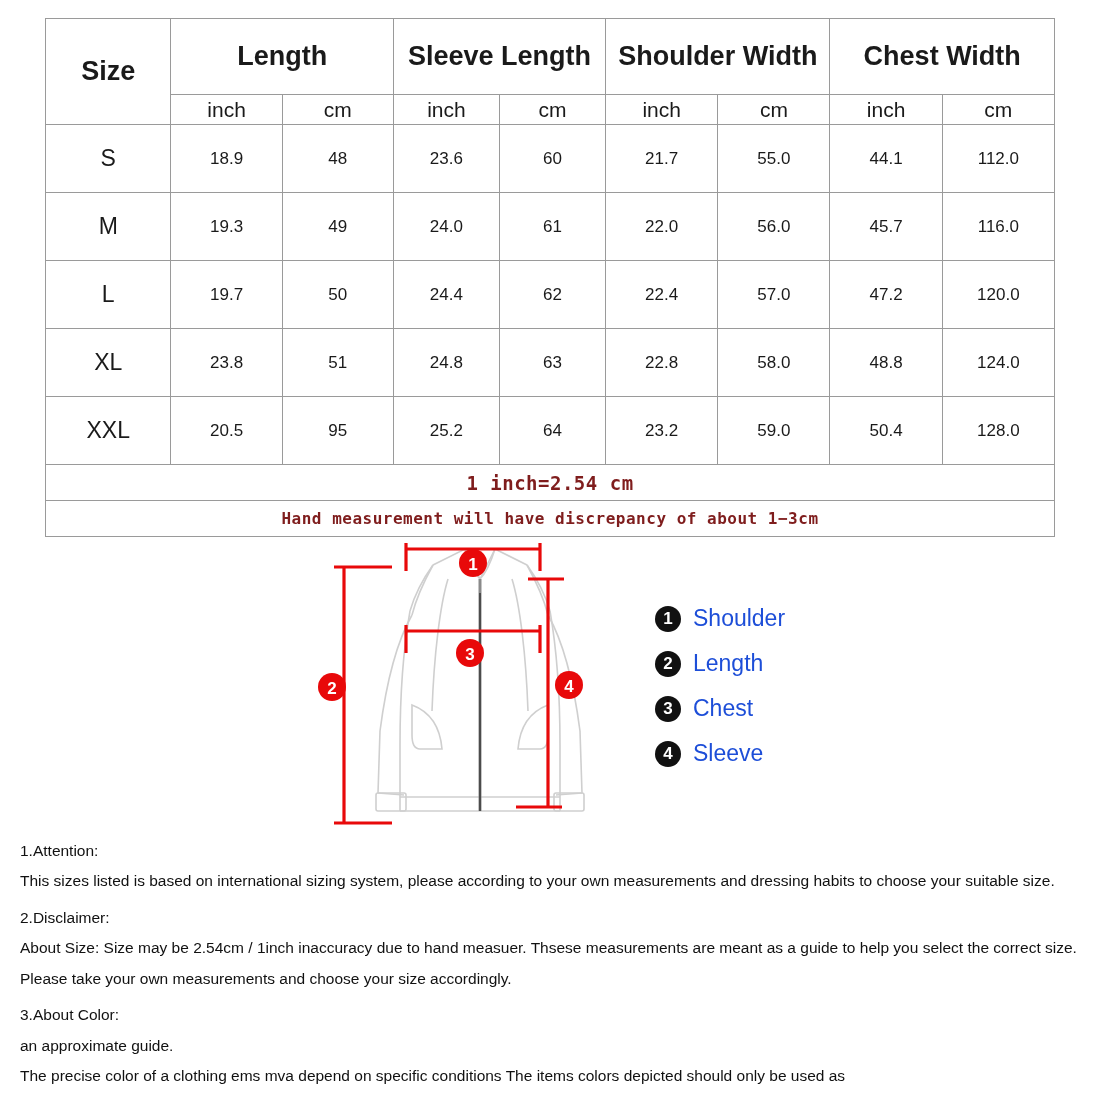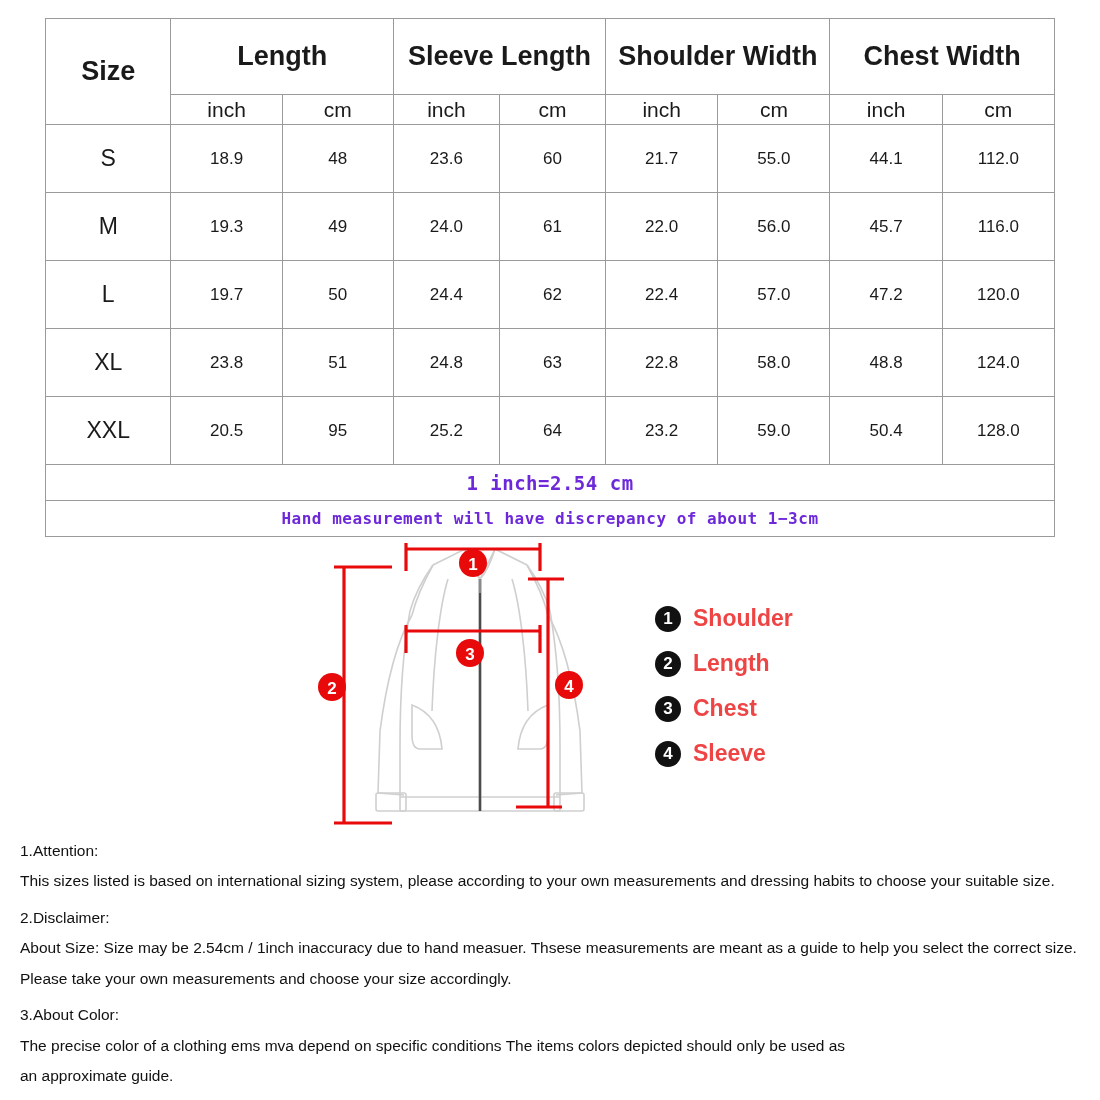--- a/index.html
+++ b/index.html
@@ -49,21 +49,21 @@
     height: 68px;
     font-weight: normal;
   }
   tbody td.size-cell { font-size: 23px; }
   .note-row td {
     height: 36px;
     font-size: 19px;
     font-family: "DejaVu Sans Mono", monospace;
     letter-spacing: 0.5px;
     font-weight: bold;
-    color: #6d28d9;
+    color: #7f1d1d;
   }
   .note-row.note-small td { font-size: 16px; }
 
   
   .diagram {
     position: absolute;
     left: 300px; top: 535px;
     width: 360px; height: 300px;
   }
   .legend {
@@ -82,22 +82,22 @@
     border-radius: 50%;
     background: #111;
     color: #fff;
     font-size: 17px;
     font-weight: bold;
     display: flex; align-items: center; justify-content: center;
     flex: 0 0 auto;
   }
   .legend-label {
     font-size: 23px;
-    font-weight: bold;
-    color: #ef4444;
+    font-weight: normal;
+    color: #1d4ed8;
   }
 
   
   .notes {
     position: absolute;
     left: 12px; top: 832px;
     width: 1080px;
     font-size: 15.5px;
     line-height: 1.45;
     color: #111;
@@ -310,21 +310,21 @@
       <p>1.Attention:</p>
       <p>This sizes listed is based on international sizing system, please according to your own measurements and dressing habits to choose your suitable size.</p>
     </div>
     <div class="note-block">
       <p>2.Disclaimer:</p>
       <p>About Size: Size may be 2.54cm / 1inch inaccuracy due to hand measuer. Thsese measurements are meant as a guide to help you select the correct size.</p>
       <p>Please take your own measurements and choose your size accordingly.</p>
     </div>
     <div class="note-block">
       <p>3.About Color:</p>
+      <p>an approximate guide.</p>
       <p>The precise color of a clothing ems mva depend on specific conditions The items colors depicted should only be used as</p>
-      <p>an approximate guide.</p>
     </div>
     <div class="note-block">
       <p>conent and serve you better.</p>
     </div>
   </div>
 
 </div>
 
 </body></html>

